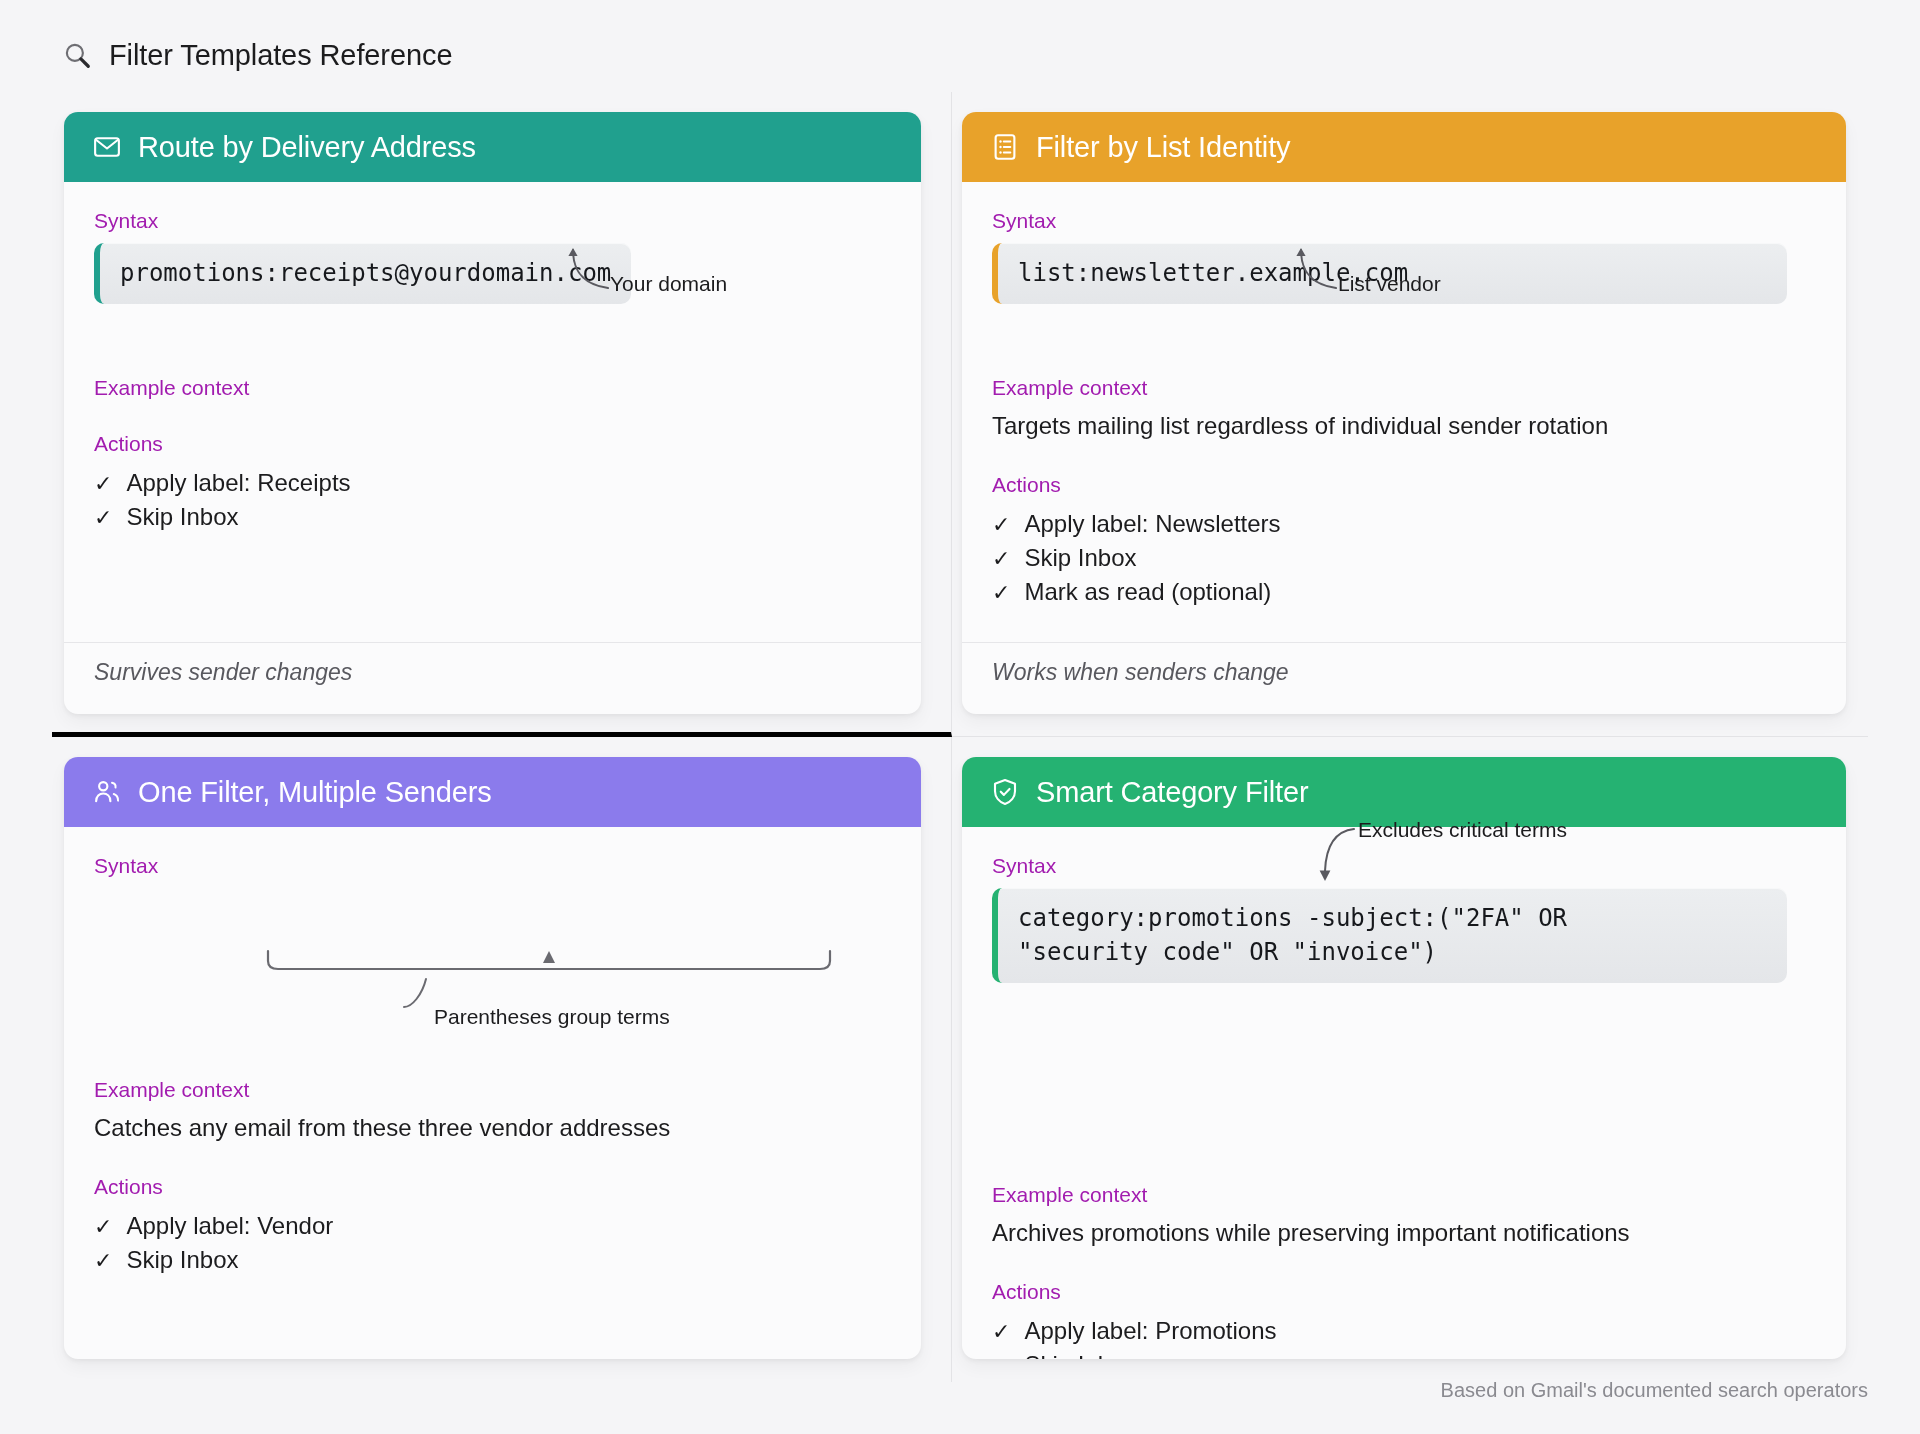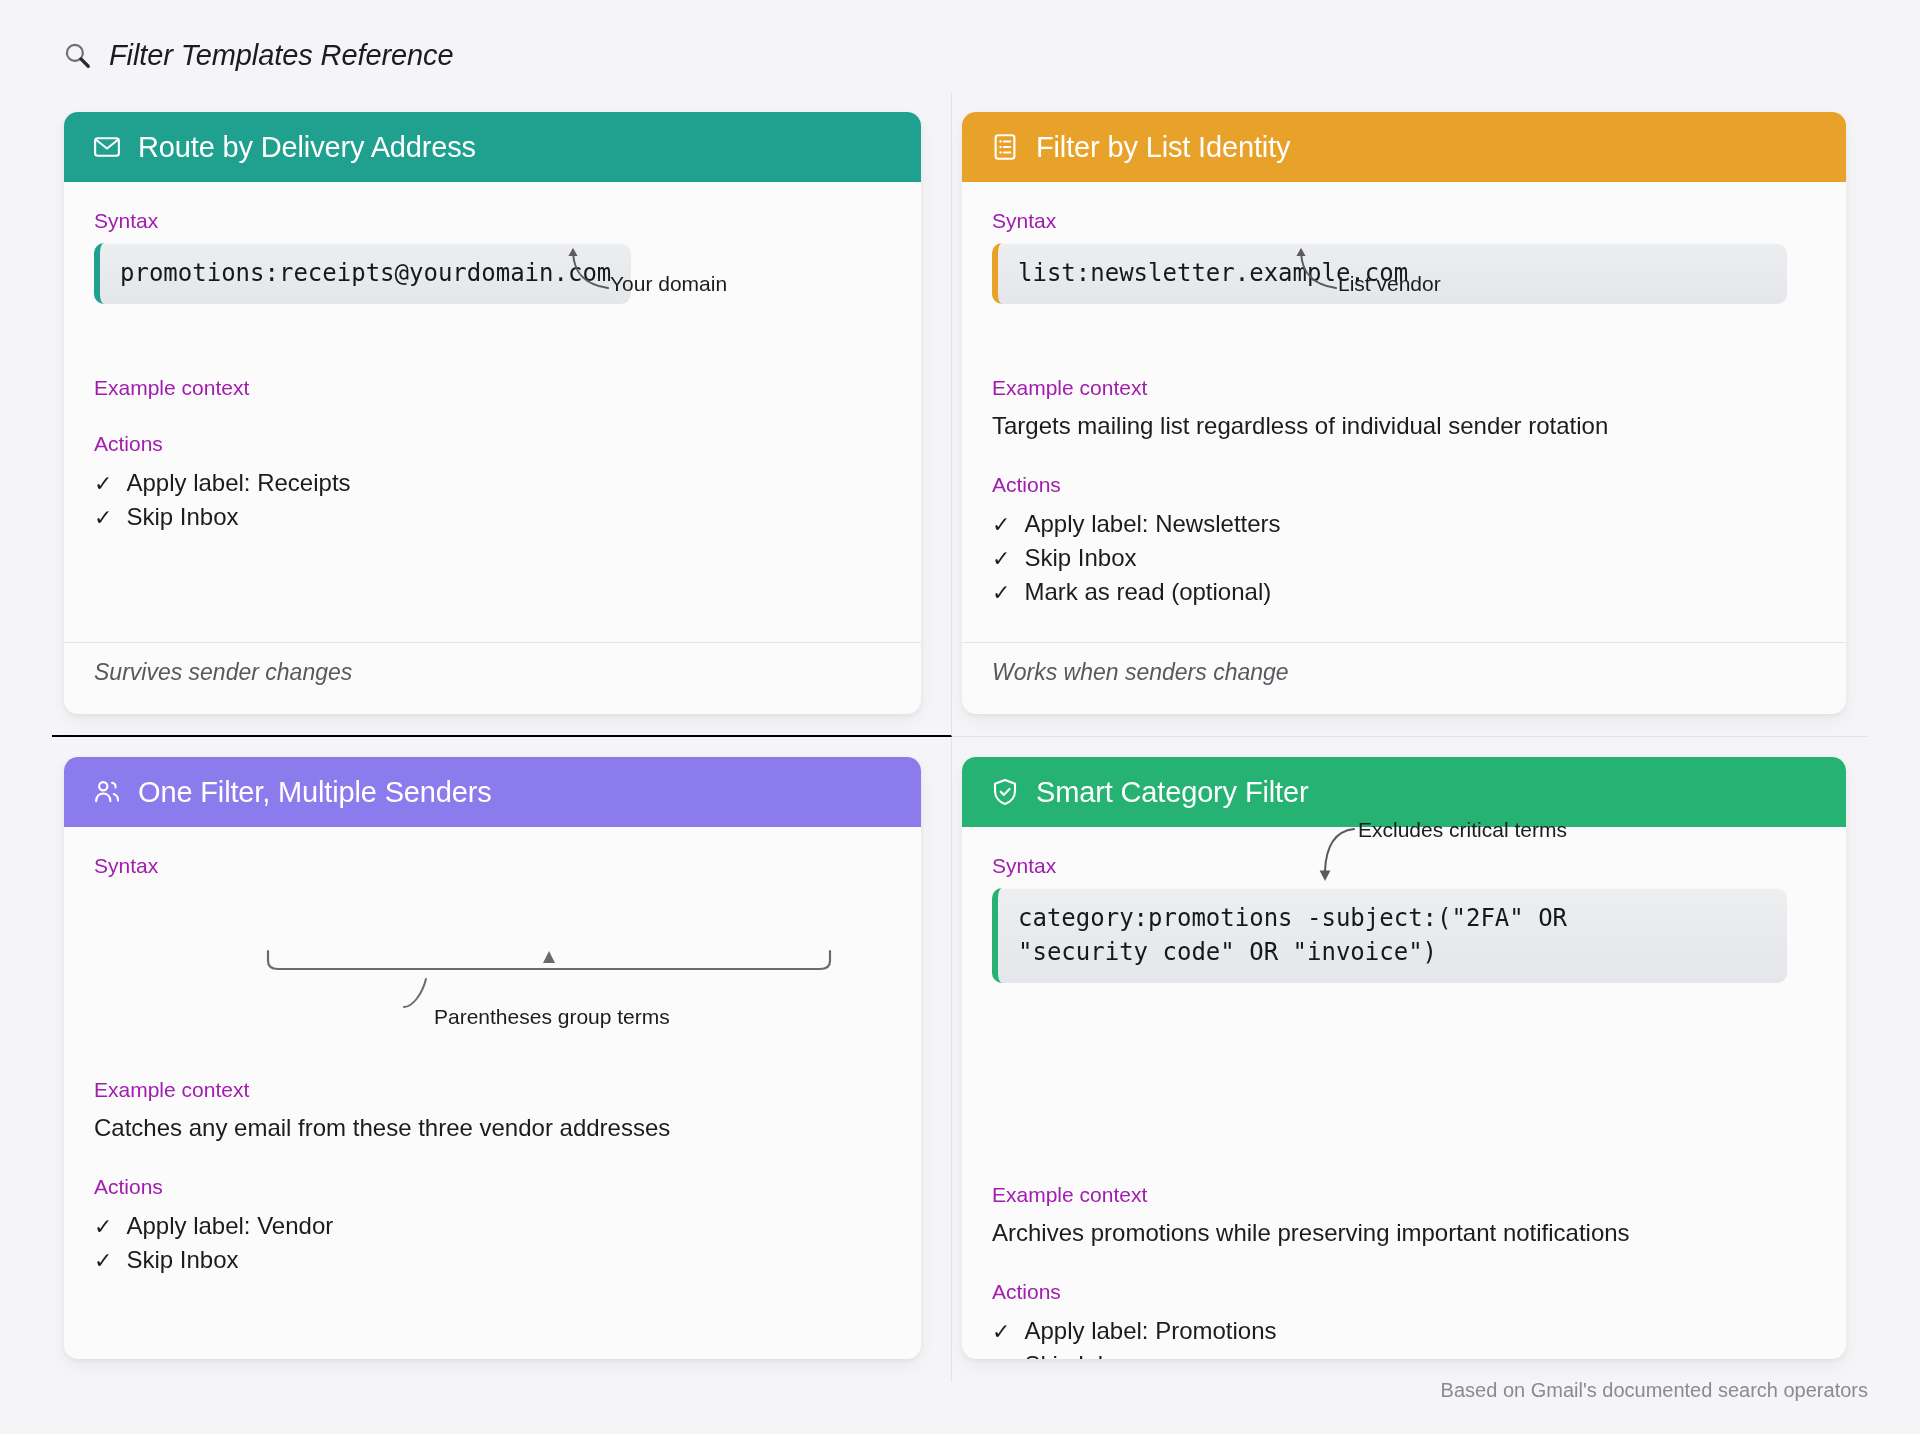--- a/index.html
+++ b/index.html
@@ -22,21 +22,20 @@
 
   
   .page-header {
     position: absolute;
     left: 62px;
     top: 34px;
     display: flex;
     align-items: center;
     gap: 17px;
     height: 42px;
-    font-style: italic;
   }
   .magnifier {
     width: 30px;
     height: 30px;
     flex: 0 0 auto;
     display: block;
   }
   .page-title {
     font-size: 29px;
     color: #1c1c1e;
@@ -53,21 +52,21 @@
     height: 1290px;
     display: grid;
     grid-template-columns: 900px 916px;
     grid-template-rows: 645px 645px;
   }
   .cell {
     position: relative;
     padding: 0;
   }
   
-  .cell.r0c0 { border-right: 1px solid #e3e3e6; border-bottom: 2px solid #000000; }
+  .cell.r0c0 { border-right: 1px solid #e3e3e6; border-bottom: 5px solid #000000; }
   .cell.r0c1 { border-bottom: 1px solid #e3e3e6; }
   .cell.r1c0 { border-right: 1px solid #e3e3e6; }
 
   
   .card {
     position: absolute;
     left: 12px;
     right: 30px;
     top: 20px;
     background: #fbfbfc;

